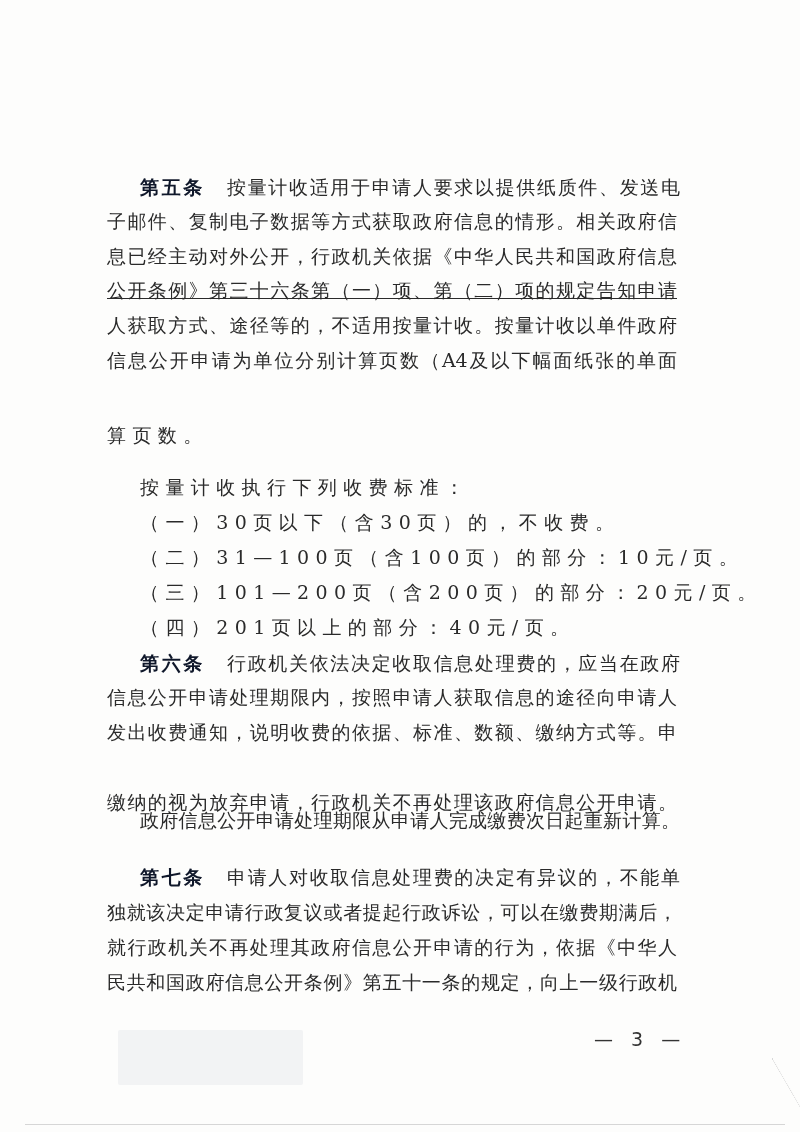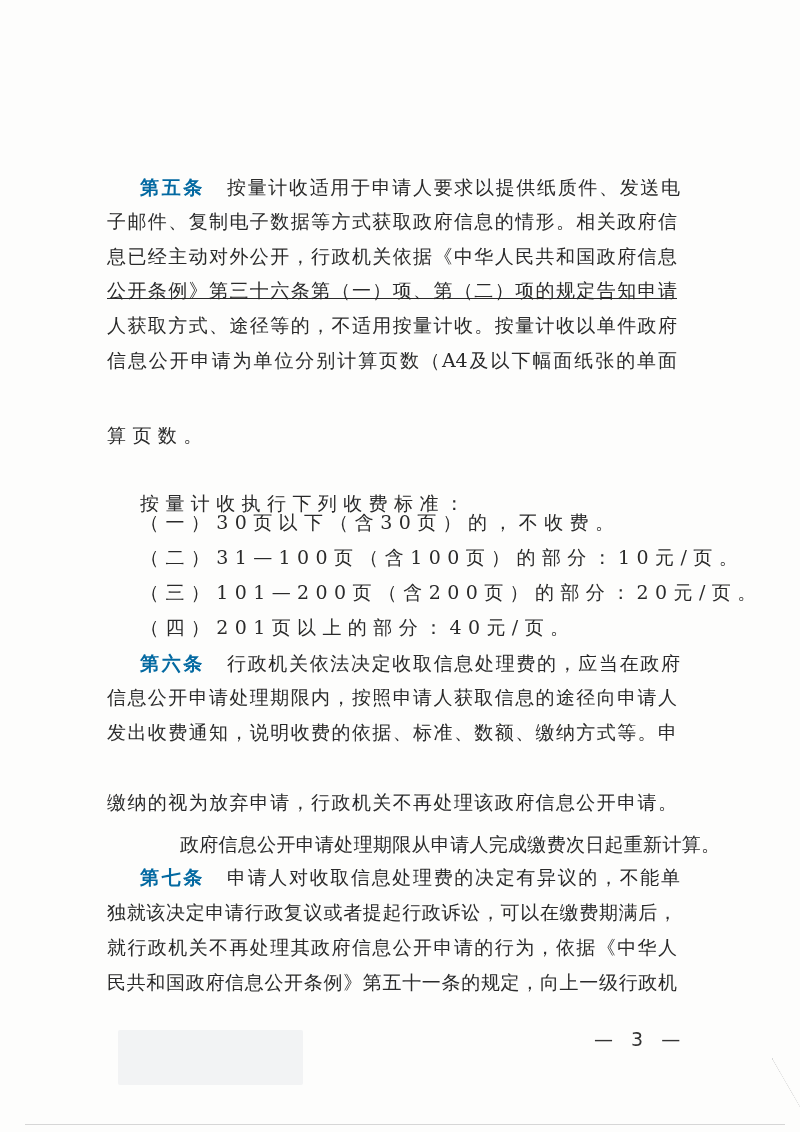--- a/index.html
+++ b/index.html
@@ -33,21 +33,21 @@
   .line.justify {
     text-align: justify;
     text-align-last: justify;
     letter-spacing: 0;
   }
   .art {
     font-family: "DejaVu Sans", "Liberation Sans", sans-serif;
     font-weight: bold;
     letter-spacing: 1px;
     margin-right: 22px;
-    color: #0369a1;
+    color: #0f172a;
   }
   .page-number {
     position: absolute;
     top: 1028px;
     left: 594px;
     font-family: "DejaVu Sans", "Liberation Sans", sans-serif;
     font-size: 19px;
     letter-spacing: 6px;
     color: #333;
   }
@@ -86,33 +86,33 @@
   <div class="line indent justify" style="top:172px;">
     <span class="art">第五条</span><span>按量计收适用于申请人要求以提供纸质件、发送电</span>
   </div>
   <div class="line justify" style="top:206px;">子邮件、复制电子数据等方式获取政府信息的情形。相关政府信</div>
   <div class="line justify" style="top:241px;">息已经主动对外公开，行政机关依据《中华人民共和国政府信息</div>
   <div class="line justify" style="top:275px;text-decoration:underline;">公开条例》第三十六条第（一）项、第（二）项的规定告知申请</div>
   <div class="line justify" style="top:310px;">人获取方式、途径等的，不适用按量计收。按量计收以单件政府</div>
   <div class="line justify" style="top:345px;">信息公开申请为单位分别计算页数（A4及以下幅面纸张的单面</div>
   <div class="line" style="top:420px;">算页数。</div>
 
-  <div class="line indent" style="top:488px;">按量计收执行下列收费标准：</div>
+  <div class="line indent" style="top:472px;">按量计收执行下列收费标准：</div>
   <div class="line indent" style="top:507px;">（一）30页以下（含30页）的，不收费。</div>
   <div class="line indent" style="top:542px;">（二）31—100页（含100页）的部分：10元/页。</div>
   <div class="line indent" style="top:577px;">（三）101—200页（含200页）的部分：20元/页。</div>
   <div class="line indent" style="top:612px;">（四）201页以上的部分：40元/页。</div>
 
   <div class="line indent justify" style="top:648px;">
     <span class="art">第六条</span><span>行政机关依法决定收取信息处理费的，应当在政府</span>
   </div>
   <div class="line justify" style="top:682px;">信息公开申请处理期限内，按照申请人获取信息的途径向申请人</div>
   <div class="line justify" style="top:717px;">发出收费通知，说明收费的依据、标准、数额、缴纳方式等。申</div>
   <div class="line justify" style="top:787px;">缴纳的视为放弃申请，行政机关不再处理该政府信息公开申请。</div>
-  <div class="line indent justify" style="top:829px;margin-left:40px;">政府信息公开申请处理期限从申请人完成缴费次日起重新计算。</div>
+  <div class="line indent justify" style="top:805px;">政府信息公开申请处理期限从申请人完成缴费次日起重新计算。</div>
 
   <div class="line indent justify" style="top:862px;">
     <span class="art">第七条</span><span>申请人对收取信息处理费的决定有异议的，不能单</span>
   </div>
   <div class="line justify" style="top:897px;">独就该决定申请行政复议或者提起行政诉讼，可以在缴费期满后，</div>
   <div class="line justify" style="top:932px;">就行政机关不再处理其政府信息公开申请的行为，依据《中华人</div>
   <div class="line justify" style="top:967px;">民共和国政府信息公开条例》第五十一条的规定，向上一级行政机</div>
 
   <div class="stamp-ghost"></div>
   <div class="page-number">— 3 —</div>

